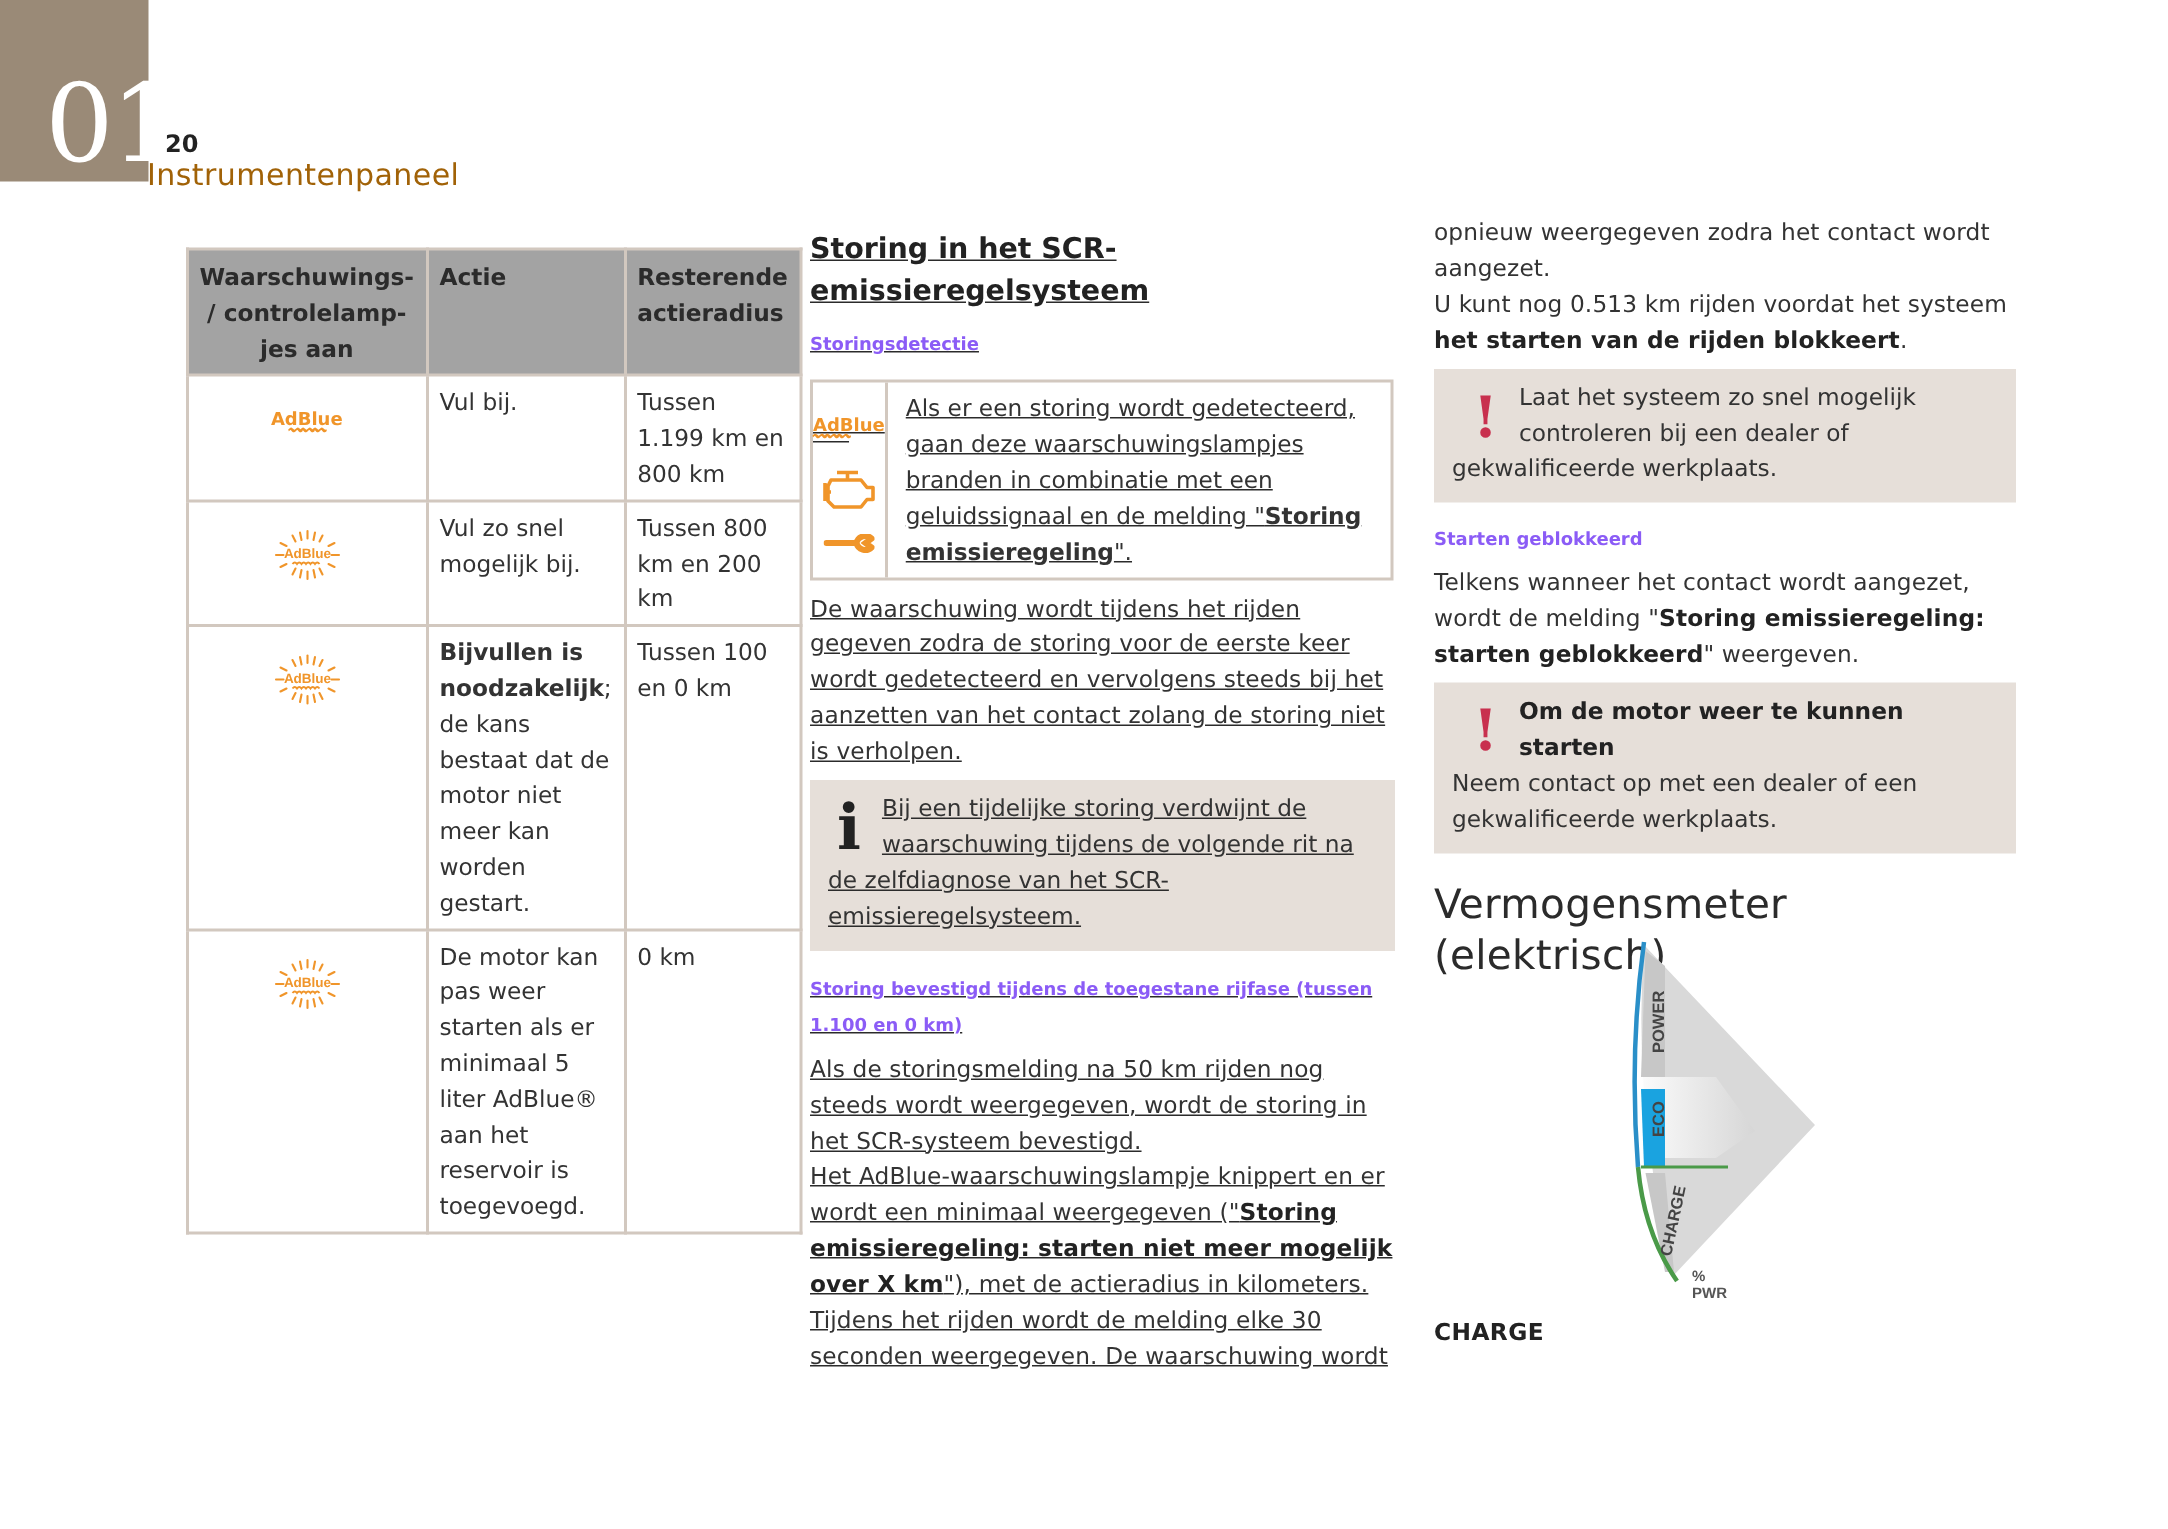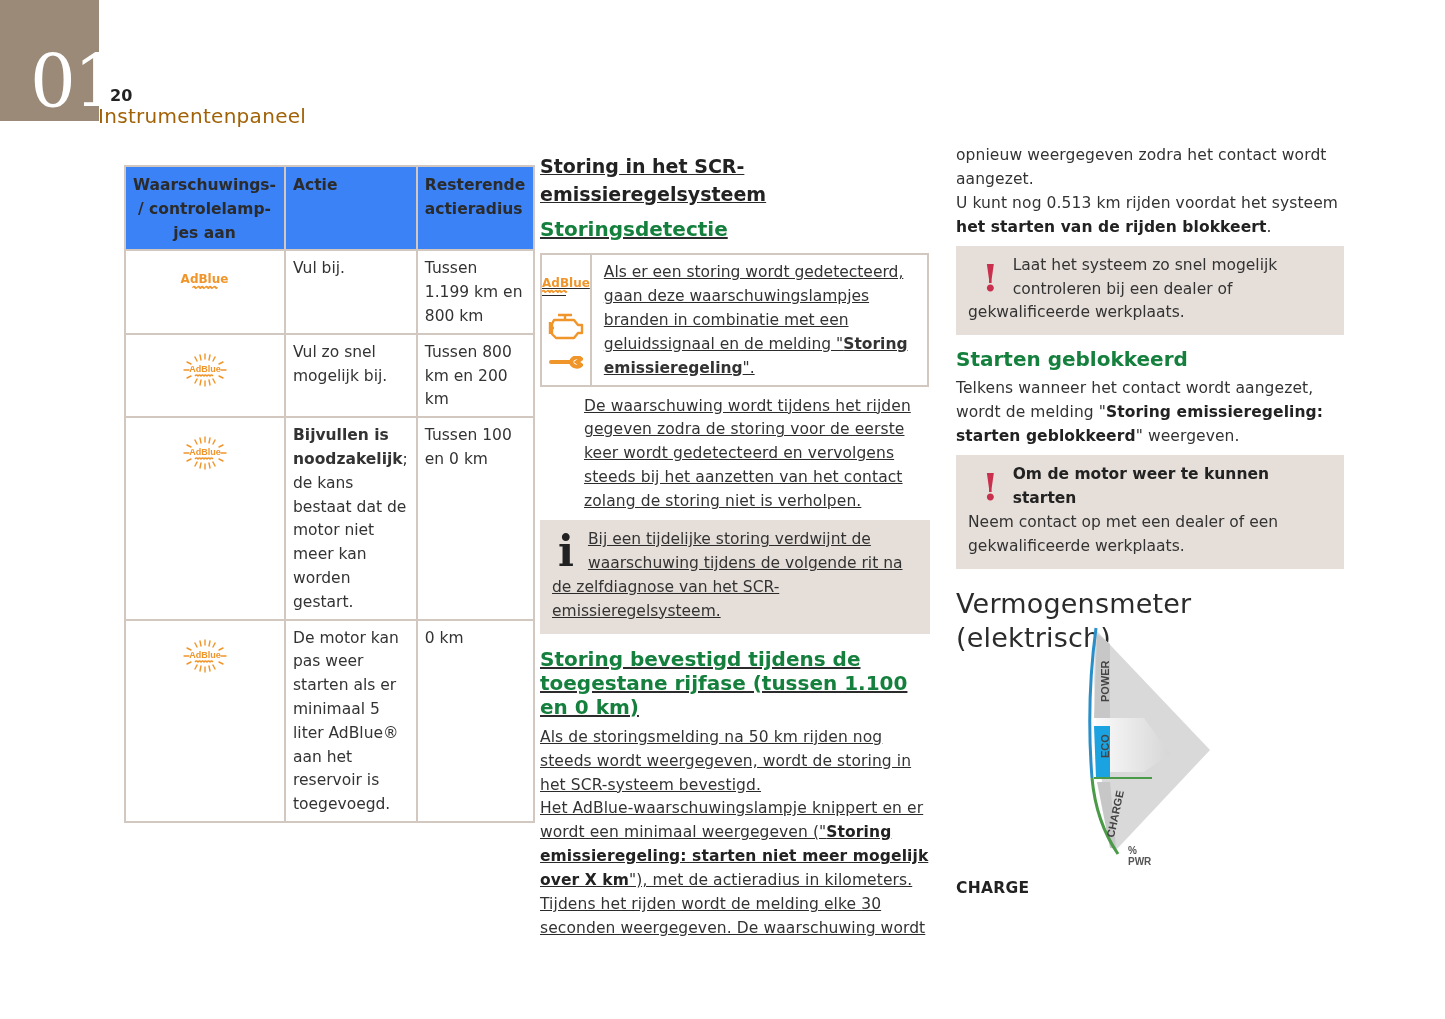--- a/index.html
+++ b/index.html
@@ -7,35 +7,35 @@
   body { position: relative; font-family: "DejaVu Sans", "Liberation Sans", sans-serif; color: #2b2b2b; }
 
   .chapter-tab { position: absolute; left: 0; top: 0; width: 99px; height: 121px; background: #9a8a77; }
   .chapter-num { position: absolute; left: 30px; top: 46px; font-family: "DejaVu Serif", "Liberation Serif", serif; font-size: 72px; font-weight: 300; color: #ffffff; letter-spacing: -2px; line-height: 1; }
   .page-num { position: absolute; left: 110px; top: 86px; font-size: 16px; font-weight: bold; color: #222; }
   .page-section { position: absolute; left: 98px; top: 104px; font-size: 20px; color: #a16207; letter-spacing: 0.3px; }
 
   
   .warn-table { position: absolute; left: 124px; top: 165px; width: 388px; border-collapse: collapse; font-size: 15.5px; line-height: 23.8px; }
   .warn-table th, .warn-table td { border: 2px solid #d2c8bf; vertical-align: top; text-align: left; }
-  .warn-table th { background: #3b82f6; font-weight: bold; padding: 7px 8px 4px 7px; color: #2b2b2b; }
+  .warn-table th { background: #a3a3a3; font-weight: bold; padding: 7px 8px 4px 7px; color: #2b2b2b; }
   .warn-table th.c1 { text-align: center; }
   .warn-table td { padding: 6px 8px 4px 7px; color: #333; }
   .warn-table td.icon-cell { text-align: center; }
   .c1 { width: 152px; } .c2 { width: 124px; } .c3 { width: 112px; }
   .row1 td { height: 82px; } .row2 td { height: 82px; } .row3 td { height: 201px; } .row4 td { height: 201px; }
   .adblue { display: inline-block; color: #f0952a; font-weight: bold; font-size: 12px; line-height: 1; margin-top: 16px; position: relative; }
   .adblue .wave { display: block; font-size: 9px; letter-spacing: -1px; margin-top: -2px; color: #f0952a; }
   .adblue-flash { display: inline-block; position: relative; width: 48px; height: 34px; margin-top: 12px; }
   .adblue-flash svg { width: 48px; height: 34px; }
 
   
   .col2 { position: absolute; left: 540px; top: 152px; width: 390px; text-decoration: underline; }
   .h2 { font-size: 19px; font-weight: bold; color: #222; line-height: 28px; }
-  .h3 { font-size: 20px; font-weight: bold; color: #15803d; line-height: 24px; }
+  .h3 { font-size: 12px; font-weight: bold; color: #8b5cf6; line-height: 24px; }
   .body { font-size: 15.5px; line-height: 23.9px; color: #333; letter-spacing: 0.1px; }
   .body b { color: #222; }
   .detect-box { margin-top: 12px; width: 389px; border: 2px solid #d2c8bf; display: flex; }
   .detect-icons { width: 124px; border-right: 2px solid #d2c8bf; display: flex; flex-direction: column; align-items: center; padding-top: 22px; gap: 16px; }
   .detect-text { padding: 6px 10px 4px 12px; font-size: 15.5px; line-height: 23.9px; color: #333; }
   .info-box { background: #e6dfd9; padding: 8px 12px 10px 12px; margin-top: 6px; font-size: 15.5px; line-height: 23.9px; color: #333; }
   .info-glyph { float: left; font-family: "DejaVu Serif", "Liberation Serif", serif; font-size: 42px; line-height: 40px; color: #222; margin: 4px 14px 0 6px; font-weight: bold; }
   .warn-box { background: #e6dfd9; padding: 8px 12px 10px 12px; font-size: 15.5px; line-height: 23.9px; color: #333; }
   .warn-glyph { float: left; font-size: 38px; font-weight: bold; line-height: 44px; color: #c8304e; margin: 2px 14px 0 14px; font-family: "DejaVu Serif", "Liberation Serif", serif; }
 
@@ -171,21 +171,21 @@
       <span class="adblue" style="margin-top:0;"><span>AdBlue</span><span class="wave">〰〰〰</span></span>
       <svg width="40" height="28" viewBox="0 0 40 28">
           <path d="M12 3 h14 M19 3 v4 M8 8 h20 l4 5 h4 v8 h-4 l-4 5 h-18 l-4 -4 v-10 z M4 10 v12 M4 16 h4" stroke="#f0952a" stroke-width="2.4" fill="none" stroke-linejoin="round"></path>
         </svg>
       <svg width="34" height="14" viewBox="0 0 34 14">
           <path d="M2 6 h20 a6 6 0 0 1 10 -3 l-4 3 l4 3 a6 6 0 0 1 -10 -3" stroke="#f0952a" stroke-width="4" fill="none" stroke-linecap="round"></path>
         </svg>
     </div>
     <div class="detect-text"><span>Als er een storing wordt gedetecteerd, gaan deze waarschuwingslampjes branden in combinatie met een geluidssignaal en de melding "</span><b>Storing emissieregeling</b><span>".</span></div>
   </div>
-  <div class="body" style="margin-top:8px;margin-left:44px;">De waarschuwing wordt tijdens het rijden gegeven zodra de storing voor de eerste keer wordt gedetecteerd en vervolgens steeds bij het aanzetten van het contact zolang de storing niet is verholpen.</div>
+  <div class="body" style="margin-top:8px;">De waarschuwing wordt tijdens het rijden gegeven zodra de storing voor de eerste keer wordt gedetecteerd en vervolgens steeds bij het aanzetten van het contact zolang de storing niet is verholpen.</div>
   <div class="info-box">
     <span class="info-glyph">i</span>
     <span>Bij een tijdelijke storing verdwijnt de waarschuwing tijdens de volgende rit na de zelfdiagnose van het SCR-emissieregelsysteem.</span>
   </div>
   <div class="h3" style="margin-top:13px;">Storing bevestigd tijdens de toegestane rijfase (tussen 1.100 en 0 km)</div>
   <div class="body" style="margin-top:7px;">
     <div>Als de storingsmelding na 50 km rijden nog steeds wordt weergegeven, wordt de storing in het SCR-systeem bevestigd.</div>
     <div><span>Het AdBlue-waarschuwingslampje knippert en er wordt een minimaal weergegeven ("</span><b>Storing emissieregeling: starten niet meer mogelijk over X km</b><span>"), met de actieradius in kilometers.</span></div>
     <div>Tijdens het rijden wordt de melding elke 30 seconden weergegeven. De waarschuwing wordt</div>
   </div>

